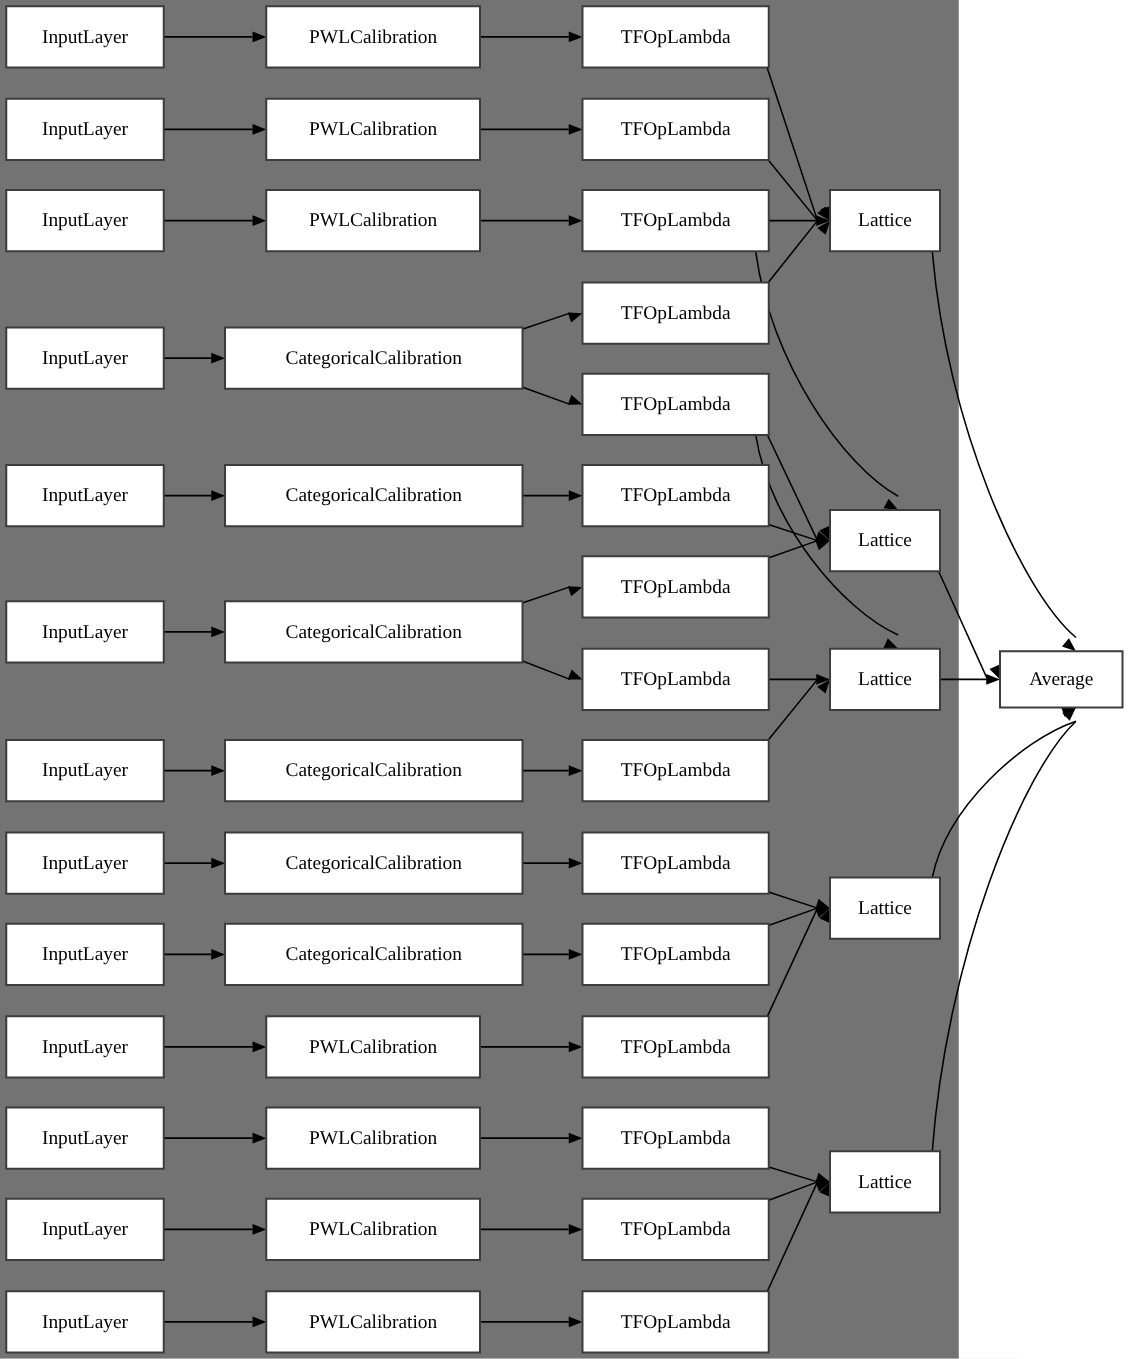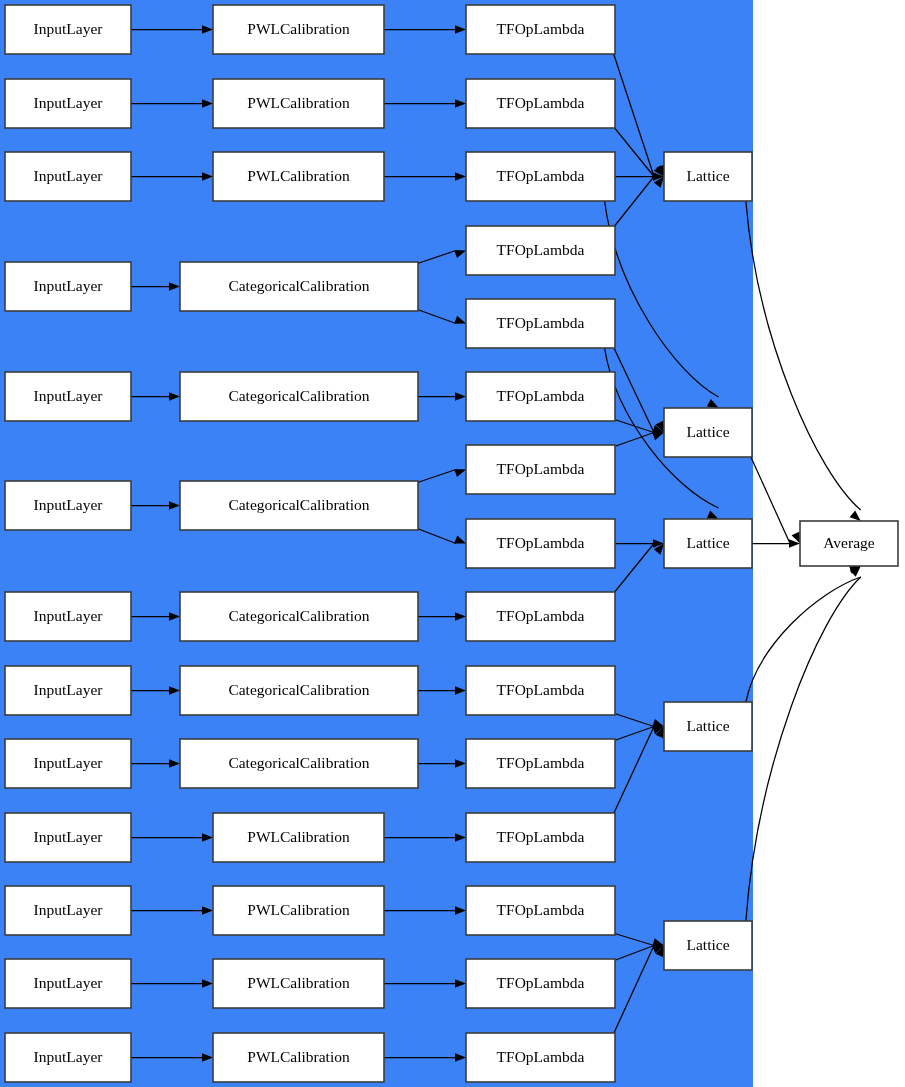--- a/index.html
+++ b/index.html
@@ -1,17 +1,17 @@
 <!DOCTYPE html>
 <html><head>
 <meta charset="utf-8">
 <style>
   html,body{margin:0;padding:0;background:#ffffff;}
-  #stage{position:relative;width:753px;height:1087px;background:#3b82f6;
-         font-family:"Liberation Serif","DejaVu Serif",serif;}
+  #stage{position:relative;width:753px;height:1087px;background:#737373;
+         font-family:"Liberation Serif","DejaVu Serif",serif;padding-left:14px;}
   svg{position:absolute;left:0;top:0;width:905px;height:1087px;overflow:visible;}
   .nodebox{fill:#ffffff;stroke:#3c3c3c;stroke-width:1.6;}
   .nodelabel{font-family:"Liberation Serif","DejaVu Serif",serif;font-size:15.5px;
              fill:#000000;text-anchor:middle;dominant-baseline:middle;}
   .edge{fill:none;stroke:#000000;stroke-width:1.25;}
   .arrowhead{fill:#000000;stroke:none;}
 </style>
 </head>
 <body>
 

